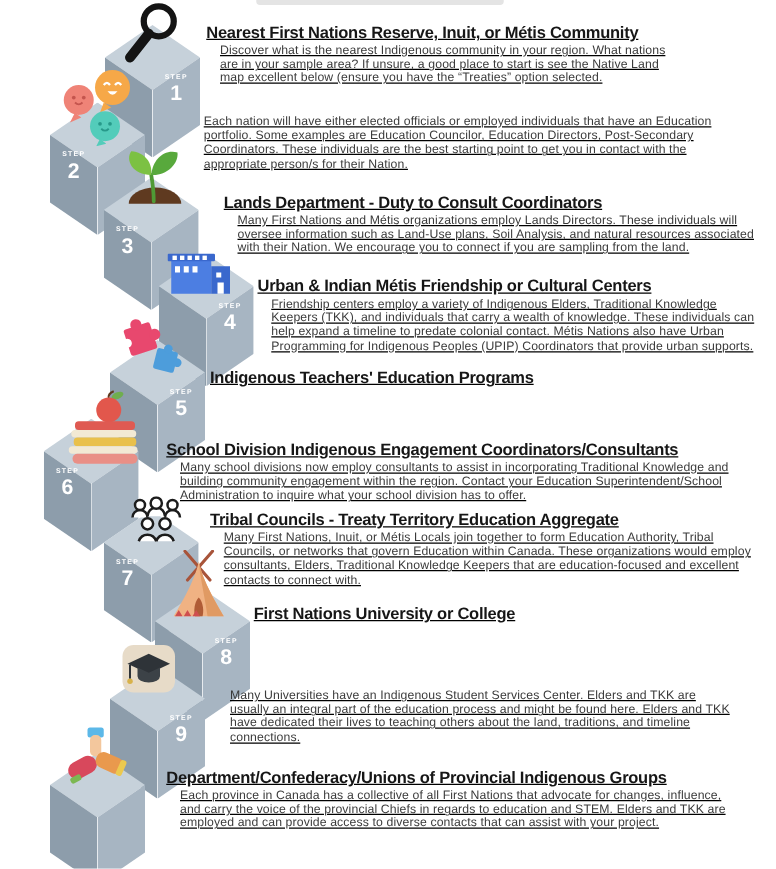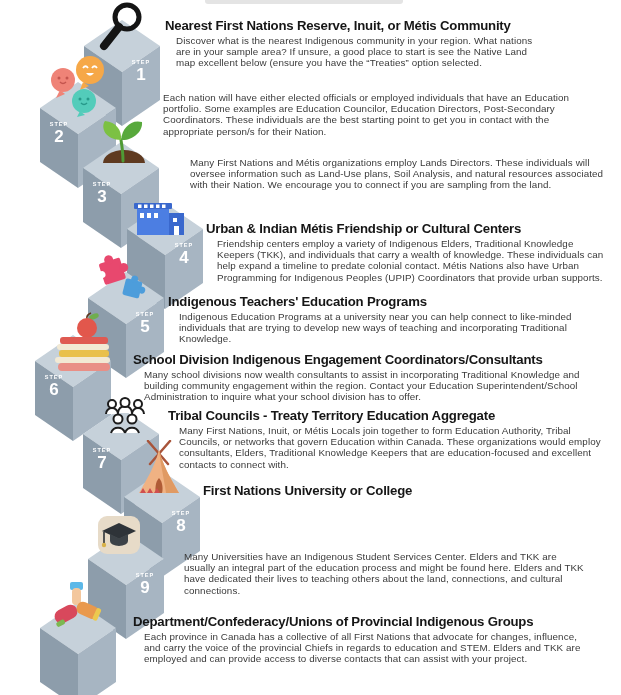--- a/index.html
+++ b/index.html
@@ -24,21 +24,21 @@
               flex-direction:column;align-items:center;justify-content:center;
               color:var(--step-text,#fff);text-align:center;pointer-events:none;}
   .step-label.on-left{left:0;}
   .step-label.on-right{left:38px;}
   .step-word{font-size:5.5px;font-weight:bold;letter-spacing:1px;margin-bottom:1px;}
   .step-num{font-size:17px;font-weight:bold;line-height:1;}
 
   .icon{position:absolute;}
   .icon svg{display:block;width:100%;height:100%;}
 
-  .entry{position:absolute;}
+  .entry{position:absolute;text-decoration:underline;}
   .entry-title{margin:0;font-size:13.2px;font-weight:bold;line-height:14px;
                letter-spacing:-0.2px;color:var(--heading,#161616);white-space:nowrap;}
   .entry-desc{margin:2px 0 0 11px;font-size:9.8px;line-height:11.2px;
               letter-spacing:0.1px;color:var(--body,#3a3a3a);}
 </style>
 </head>
 <body>
 
 <div id="page">
   <div class="top-bar"></div>
@@ -111,20 +111,21 @@
     </div>
     <div class="icon" style="left:98px;top:116px;width:52px;height:50px">
       <svg viewBox="0 0 52 50">
         <path d="M5 47 A21 13 0 0 1 47 47 Z" fill="#5f3a20"></path>
         <path d="M25 45 C25 36 24 30 23 24" stroke="#4f9a35" stroke-width="3" fill="none" stroke-linecap="round"></path>
         <path d="M23 24 C8 24 2 12 7 5 C18 6 24 14 23 24 Z" fill="#7cc143"></path>
         <path d="M23 24 C24 12 33 3 44 6 C45 16 34 25 23 24 Z" fill="#58a93c"></path>
       </svg>
     </div>
     <section class="entry" style="left:179px;top:155px">
+      <h2 class="entry-title">Lands Department - Duty to Consult Coordinators</h2>
       <p class="entry-desc" style="width:424px">Many First Nations and Métis organizations employ Lands Directors. These individuals will oversee information such as Land-Use plans, Soil Analysis, and natural resources associated with their Nation. We encourage you to connect if you are sampling from the land.</p>
     </section>
   </div>
 
   <div>
     <div class="cube" style="left:127px;top:203px">
       <div class="face top"></div>
       <div class="face left"></div>
       <div class="face right"></div>
       <div class="step-label on-right">
@@ -175,21 +176,20 @@
         </g>
         <g transform="rotate(14 40 36)">
           <rect x="31" y="28" width="17" height="17" rx="2" fill="#4d9ddb"></rect>
           <circle cx="39.5" cy="27" r="3.5" fill="#4d9ddb"></circle>
           <circle cx="49" cy="36" r="3.5" fill="#4d9ddb"></circle>
         </g>
       </svg>
     </div>
     <section class="entry" style="left:168px;top:295px">
       <h2 class="entry-title">Indigenous Teachers' Education Programs</h2>
-      <p class="entry-desc" style="width:432px">Indigenous Education Programs at a university near you can help connect to like-minded individuals that are trying to develop new ways of teaching and incorporating Traditional Knowledge.</p>
     </section>
   </div>
 
   <div>
     <div class="cube" style="left:35px;top:335px">
       <div class="face top"></div>
       <div class="face left"></div>
       <div class="face right"></div>
       <div class="step-label on-left">
         <span class="step-word">STEP</span>
@@ -203,21 +203,21 @@
         <circle cx="37" cy="16" r="10" fill="#e2574c"></circle>
         <rect x="10" y="25" width="48" height="7" rx="3" fill="#df5a52"></rect>
         <rect x="7" y="32" width="52" height="6" rx="3" fill="#f2e9d4"></rect>
         <rect x="9" y="38" width="50" height="7" rx="3" fill="#e9c04b"></rect>
         <rect x="5" y="45" width="55" height="6" rx="3" fill="#f2e9d4"></rect>
         <rect x="8" y="51" width="52" height="8" rx="4" fill="#e98f86"></rect>
       </svg>
     </div>
     <section class="entry" style="left:133px;top:353px">
       <h2 class="entry-title">School Division Indigenous Engagement Coordinators/Consultants</h2>
-      <p class="entry-desc" style="width:466px">Many school divisions now wealth consultants to assist in incorporating Traditional Knowledge and building community engagement within the region. Contact your Education Superintendent/School Administration to inquire what your school division has to offer.</p>
+      <p class="entry-desc" style="width:466px">Many school divisions now employ consultants to assist in incorporating Traditional Knowledge and building community engagement within the region. Contact your Education Superintendent/School Administration to inquire what your school division has to offer.</p>
     </section>
   </div>
 
   <div>
     <div class="cube" style="left:83px;top:408px">
       <div class="face top"></div>
       <div class="face left"></div>
       <div class="face right"></div>
       <div class="step-label on-left">
         <span class="step-word">STEP</span>
@@ -281,21 +281,21 @@
     <div class="icon" style="left:97px;top:514px;width:44px;height:42px">
       <svg viewBox="0 0 44 42">
         <rect x="1" y="2" width="42" height="38" rx="9" fill="#e7dbc8"></rect>
         <path d="M22 9 L39 17 L22 25 L5 17 Z" fill="#2e3338"></path>
         <path d="M13 20 v7 a9 5 0 0 0 18 0 v-7 l-9 4.2 z" fill="#3c4247"></path>
         <path d="M7 18 v11" stroke="#2e3338" stroke-width="1.6"></path>
         <circle cx="7" cy="31" r="2.2" fill="#d8b24a"></circle>
       </svg>
     </div>
     <section class="entry" style="left:173px;top:549px">
-      <p class="entry-desc" style="width:404px">Many Universities have an Indigenous Student Services Center. Elders and TKK are usually an integral part of the education process and might be found here. Elders and TKK have dedicated their lives to teaching others about the land, connections, and cultural connections.</p>
+      <p class="entry-desc" style="width:404px">Many Universities have an Indigenous Student Services Center. Elders and TKK are usually an integral part of the education process and might be found here. Elders and TKK have dedicated their lives to teaching others about the land, traditions, and timeline connections.</p>
     </section>
   </div>
 
   <div>
     <div class="cube" style="left:40px;top:602px">
       <div class="face top"></div>
       <div class="face left"></div>
       <div class="face right"></div>
     </div>
     <div class="icon" style="left:50px;top:581px;width:52px;height:52px">

